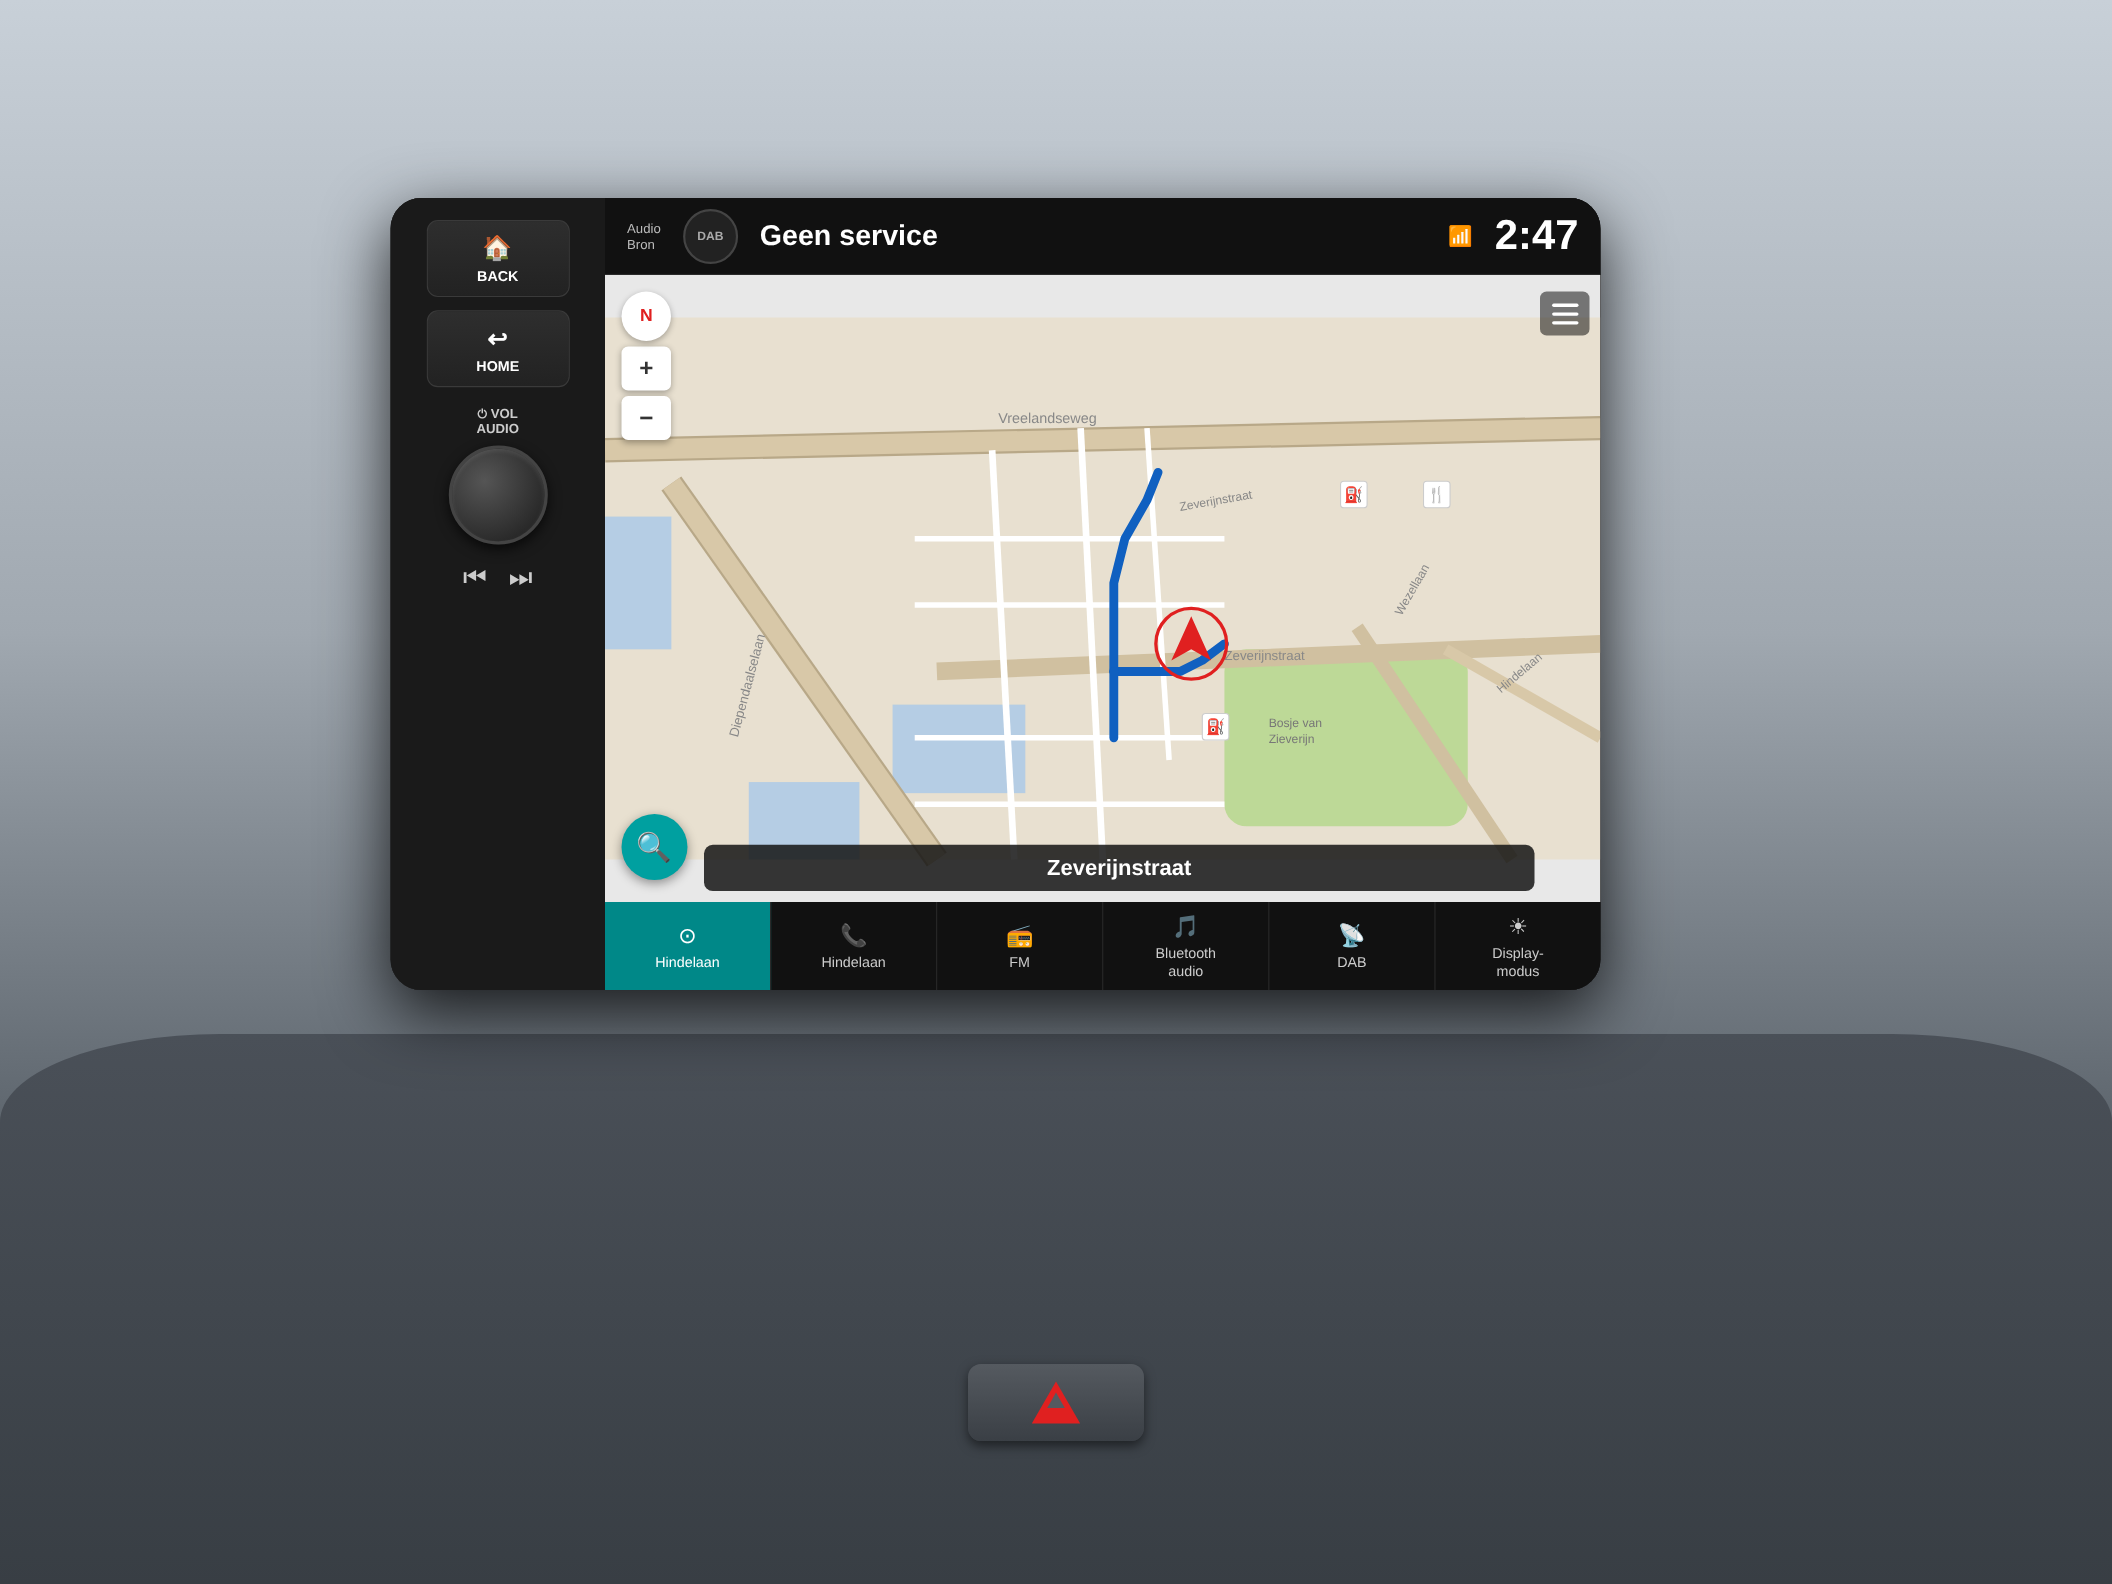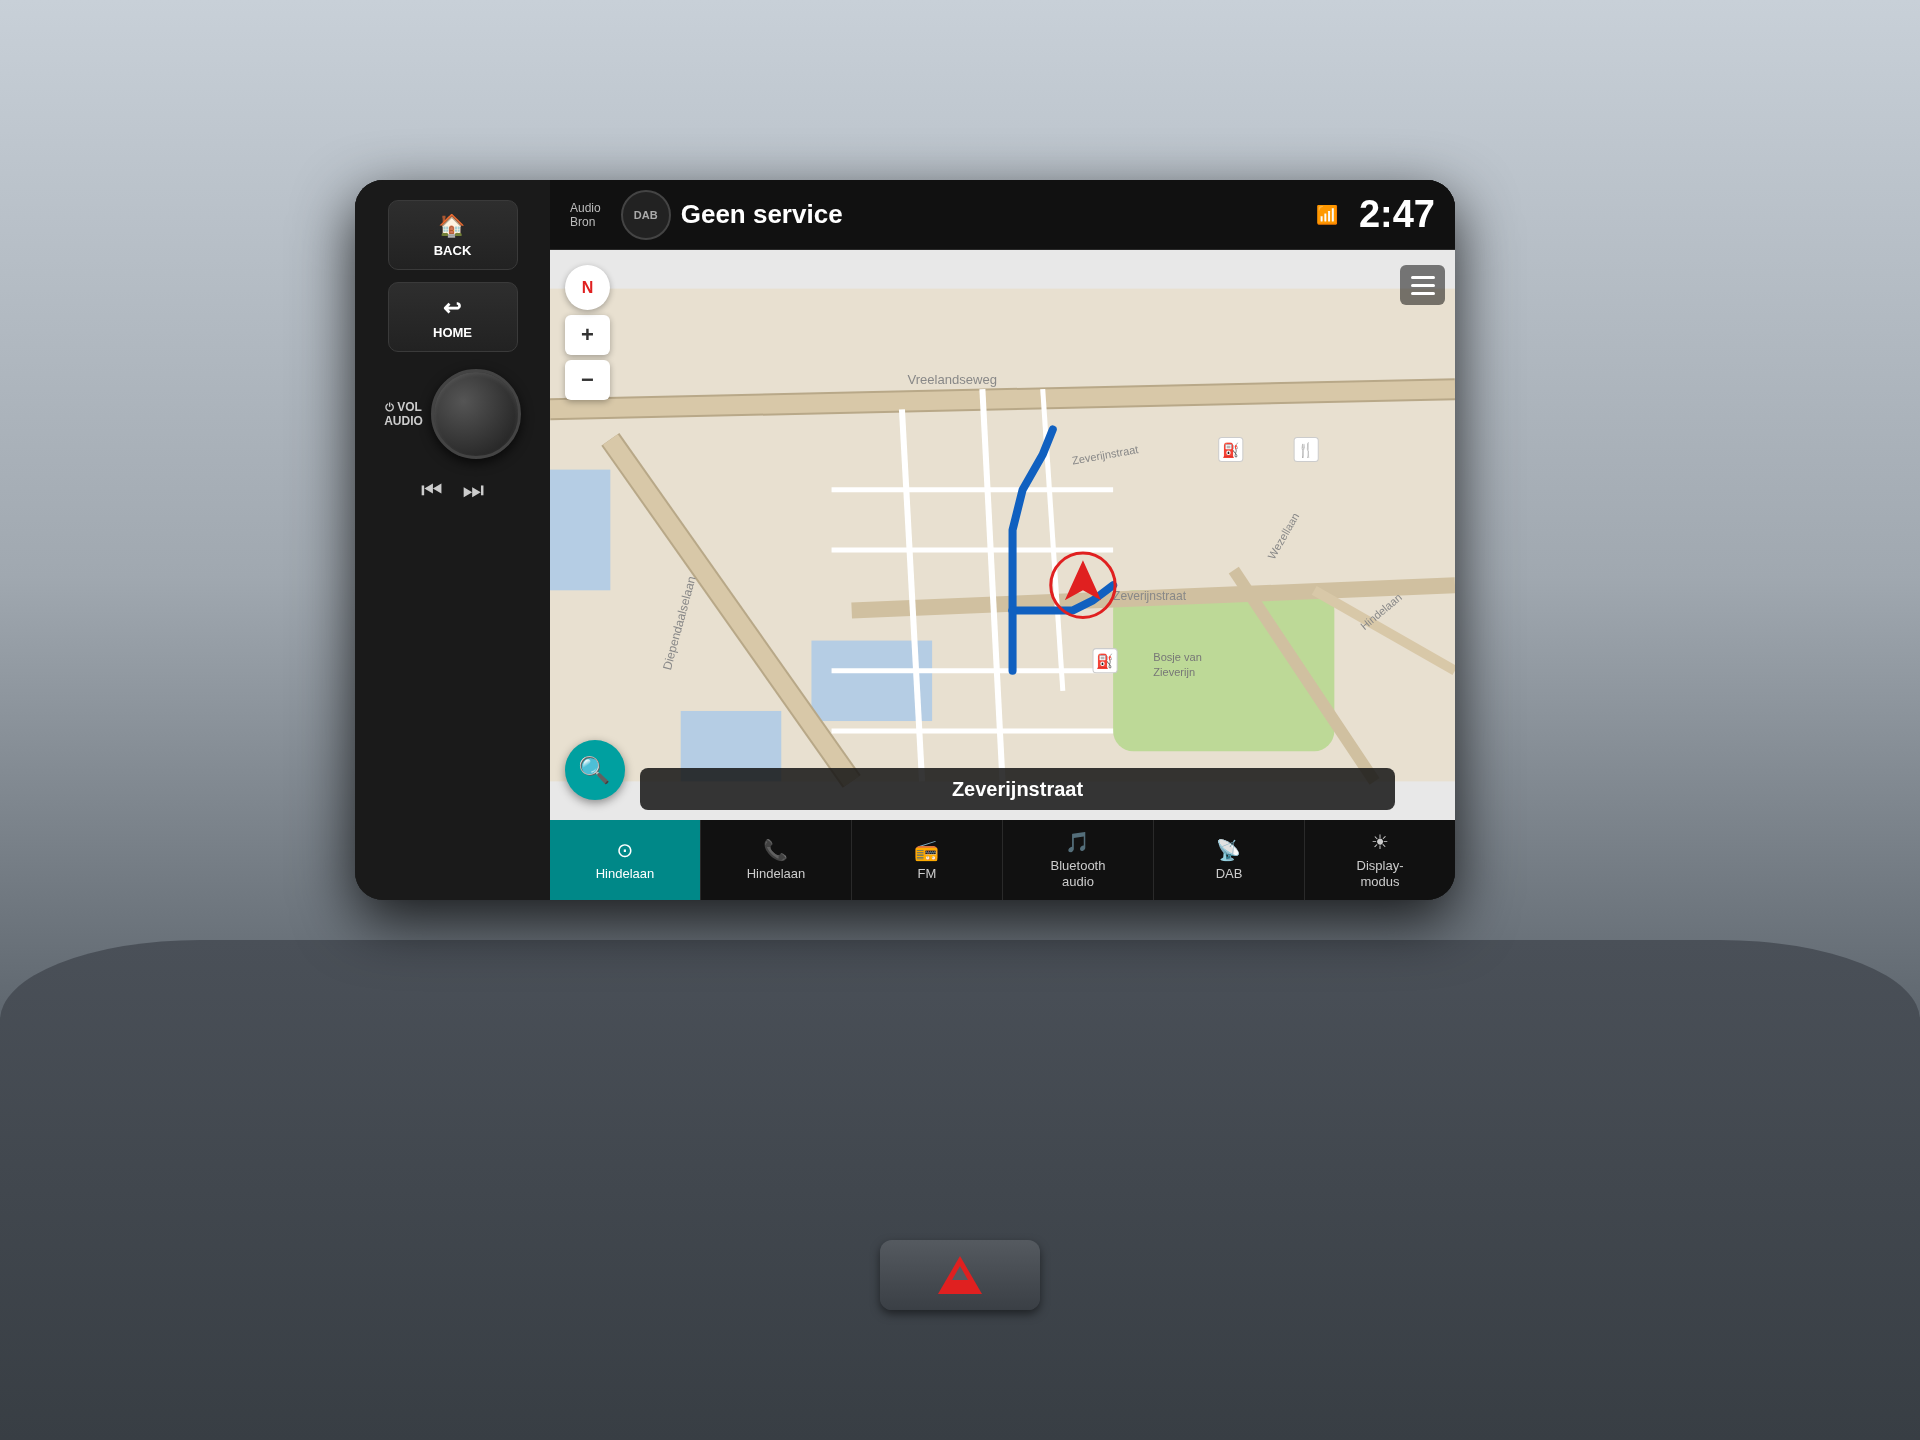--- a/index.html
+++ b/index.html
@@ -115,21 +115,21 @@
       cursor: pointer;
       gap: 4px;
     }
 
     .control-btn .icon {
       font-size: 22px;
     }
 
     .vol-section {
       display: flex;
-      flex-direction: row;
+      flex-direction: column;
       align-items: center;
       gap: 8px;
       margin-top: 5px;
     }
 
     .vol-label {
       color: #ccc;
       font-size: 12px;
       font-weight: bold;
       text-align: center;
@@ -197,21 +197,21 @@
       color: #aaa;
       font-size: 11px;
       font-weight: bold;
     }
 
     .service-name {
       flex: 1;
       color: #fff;
       font-size: 26px;
       font-weight: bold;
-      padding-left: 10px;
+      padding-left: 20px;
     }
 
     .signal-icon {
       color: #888;
       font-size: 18px;
       margin-right: 20px;
     }
 
     .clock {
       color: #fff;

